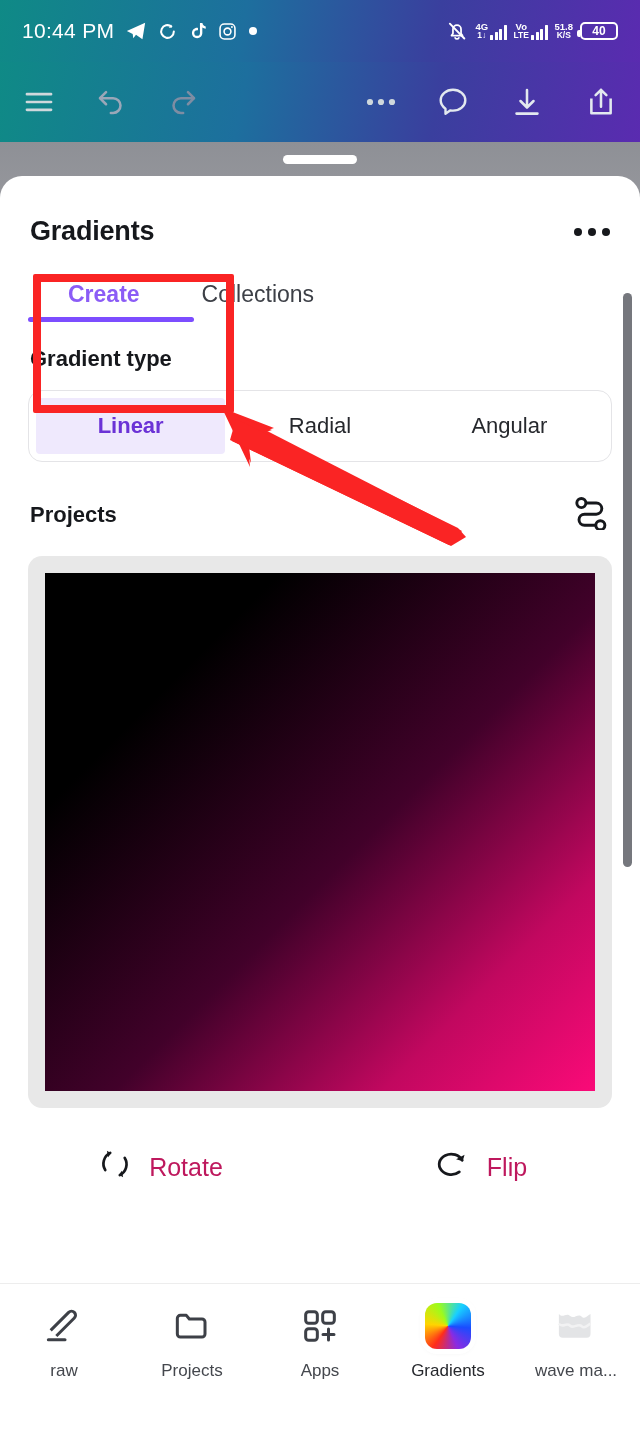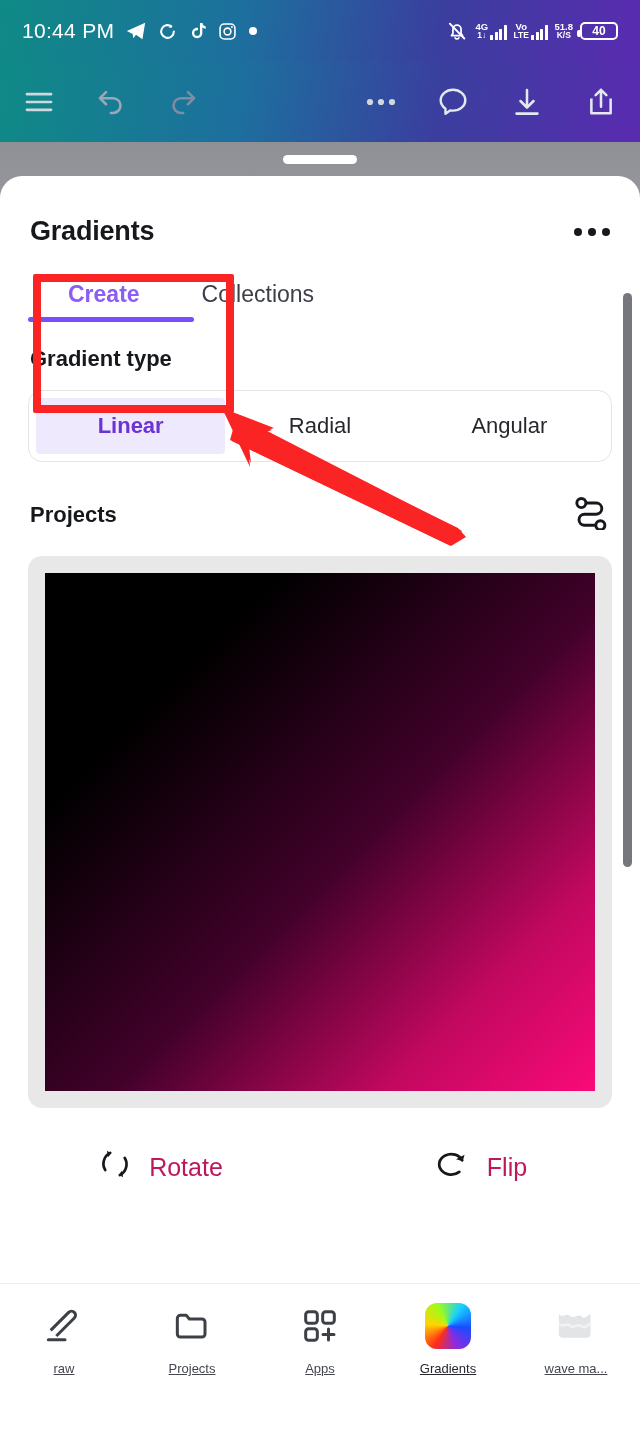--- a/index.html
+++ b/index.html
@@ -136,21 +136,21 @@
 
   
   .bottomnav{
     position:absolute; bottom:0; left:0; width:640px; height:150px;
     background:#fff; border-top:1px solid #ededed;
     display:flex; align-items:flex-start; padding-top:20px;
   }
   .nav-item{
     flex:1; display:flex; flex-direction:column; align-items:center; gap:13px;
   }
-  .nav-label{ font-size:13px; color:#44474d; white-space:nowrap;text-decoration:underline; }
+  .nav-label{ font-size:17px; color:#44474d; white-space:nowrap; }
   .nav-item.active .nav-label{ color:#26282d; }
   .nav-icon{ height:44px; display:flex; align-items:center; justify-content:center; }
   .grad-chip{
     width:46px; height:46px; border-radius:12px;
     background:conic-gradient(from 215deg,#ff2d1a,#ffd400,#9dfb1c,#18d0ff,#1a4cff,#8a2be2,#ff2d1a);
     box-shadow:0 0 0 5px #fff, 0 1px 6px rgba(0,0,0,.22);
   }
 
   
   .anno-box{

